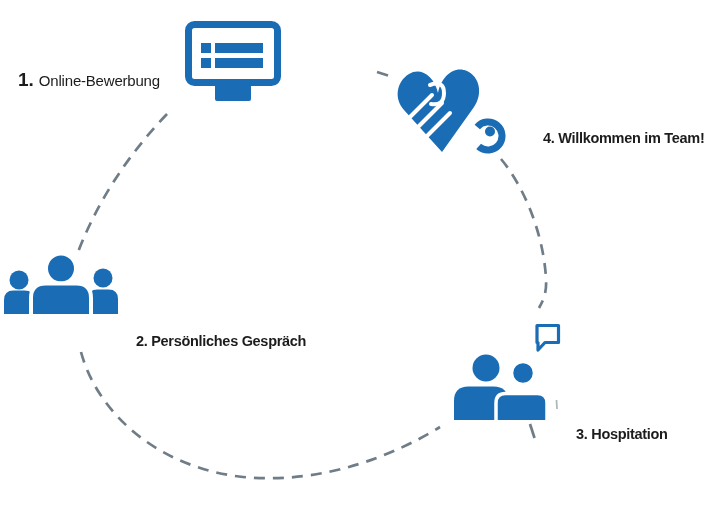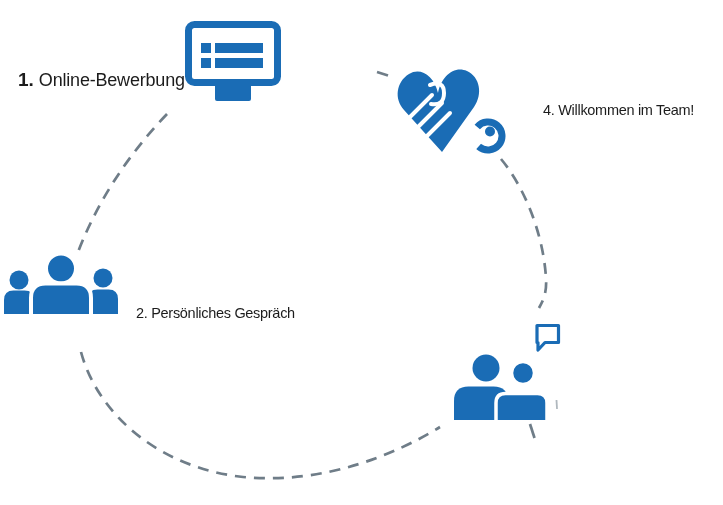--- a/index.html
+++ b/index.html
@@ -15,24 +15,24 @@
   .stage{position:absolute;left:0;top:0;width:723px;height:505px;}
   .dash{fill:none;stroke:var(--dash);stroke-width:2.7;stroke-dasharray:11 8;}
   .dashfrag{fill:none;stroke:var(--dash);stroke-width:2.7;}
   .faint{opacity:.55;stroke-width:1.8;}
   .icon{position:absolute;}
   .accent-fill{fill:var(--accent);}
   .accent-stroke{fill:#fff;stroke:var(--accent);}
   .white-sep{stroke:#fff;fill:var(--accent);}
   .white-line{stroke:#fff;fill:none;}
   .label{position:absolute;white-space:nowrap;line-height:1.15;}
-  .step-label{font-weight:normal;font-size:14.5px;letter-spacing:-0.3px;}
+  .step-label{font-weight:bold;font-size:14.5px;letter-spacing:-0.3px;margin-top:28px;}
   .label1{display:flex;align-items:baseline;gap:5px;}
   .step1-num{font-weight:bold;font-size:19px;}
-  .step1-text{font-size:18px;letter-spacing:-0.2px;}
+  .step1-text{font-size:15px;letter-spacing:-0.2px;}
 </style>
 </head>
 <body>
 
 <div id="canvas">
 
   <svg class="stage" viewBox="0 0 723 505" xmlns="http://www.w3.org/2000/svg">
     <path class="dash" d="M167,114 Q107,177 78,252"></path>
     <path class="dash" d="M81,352 C98,415 160,468 243,477 C325,485 398,453 440,427"></path>
     <path class="dash" d="M501,159 C522,184 543,230 546,278 C547,293 543,301 539,308"></path>
@@ -79,14 +79,18 @@
     <span>Persönliches Gespräch</span>
   </div>
 
   <svg class="icon" style="left:450px;top:322px;" width="115" height="98" viewBox="0 0 115 98" xmlns="http://www.w3.org/2000/svg">
     <path class="accent-stroke" stroke-width="3.2" stroke-linejoin="round" d="M87,3.5 L108.5,3.5 L108.5,20.5 L95,20.5 L88,28 L88,20.5 L87,20.5 Z"></path>
     <circle class="accent-fill" cx="36" cy="46" r="13.5"></circle>
     <path class="accent-fill" d="M4,102 L4,79 Q4,64.5 18.5,64.5 L43.5,64.5 Q58,64.5 58,79 L58,102 Z"></path>
     <circle class="white-sep" cx="73" cy="51" r="11.5" stroke-width="3.5"></circle>
     <path class="white-sep" stroke-width="3.5" d="M46,102 L46,81 Q46,71.5 55.5,71.5 L87.5,71.5 Q97,71.5 97,81 L97,102 Z"></path>
   </svg>
+  <div class="label step-label" style="left:576px;top:398px;">
+    <span>3.</span>
+    <span>Hospitation</span>
+  </div>
 
 </div>
 
 </body></html>

